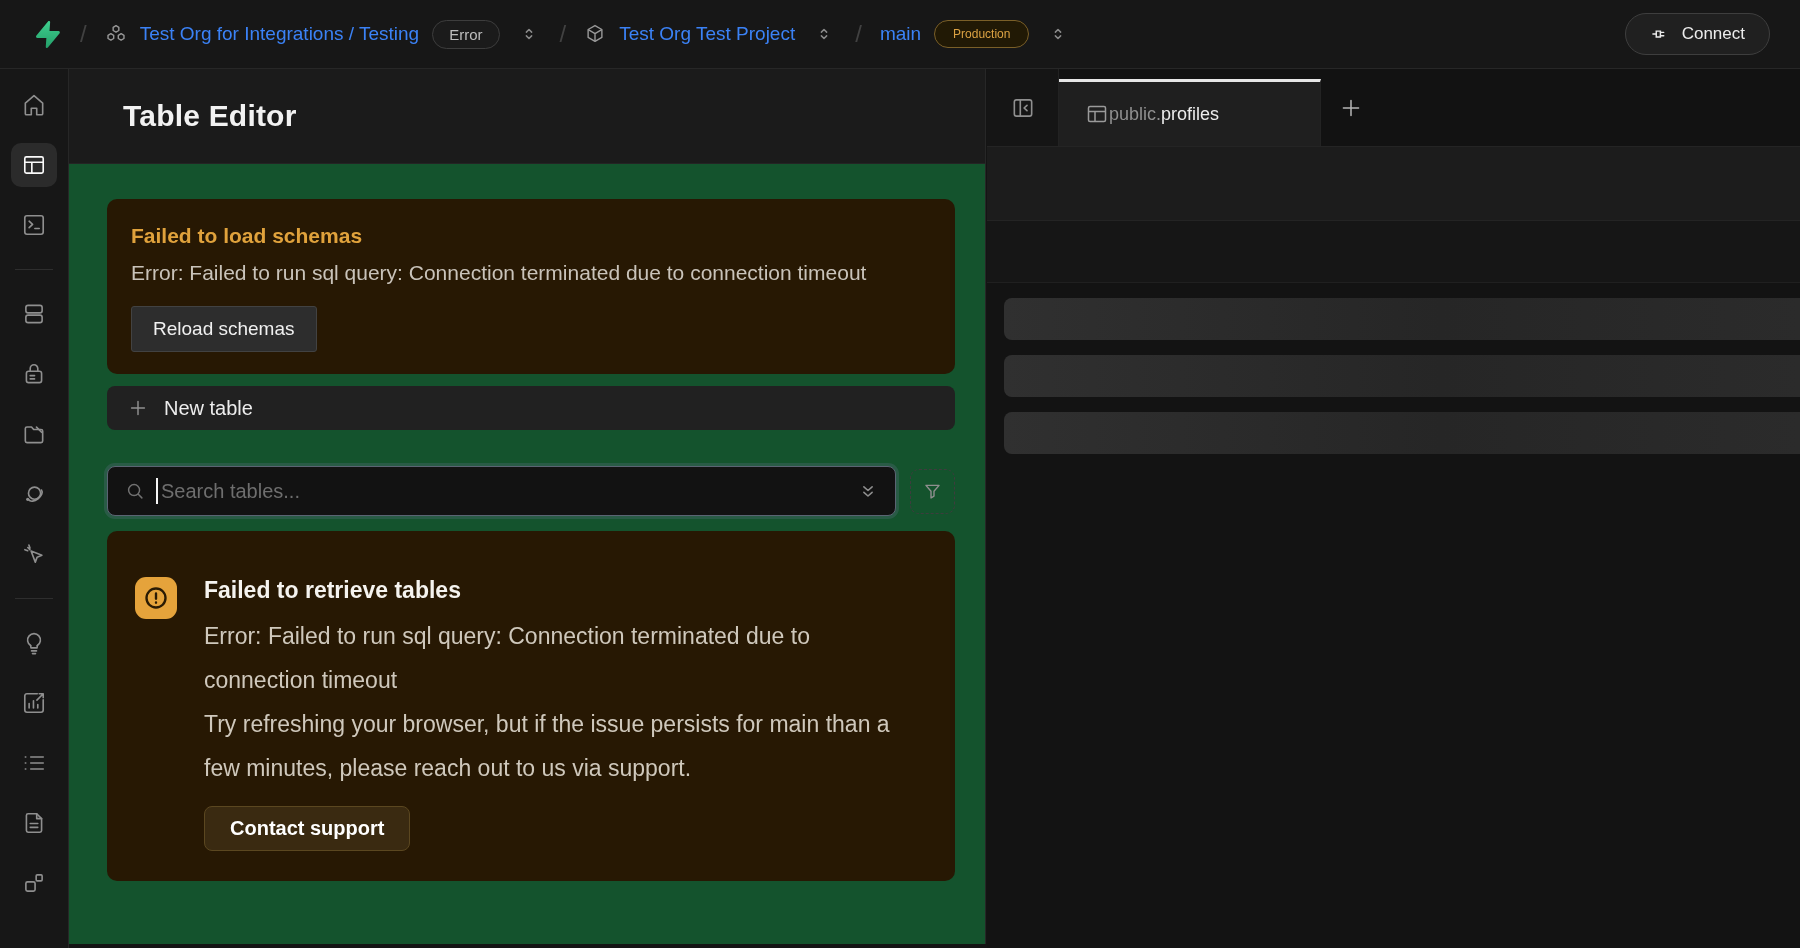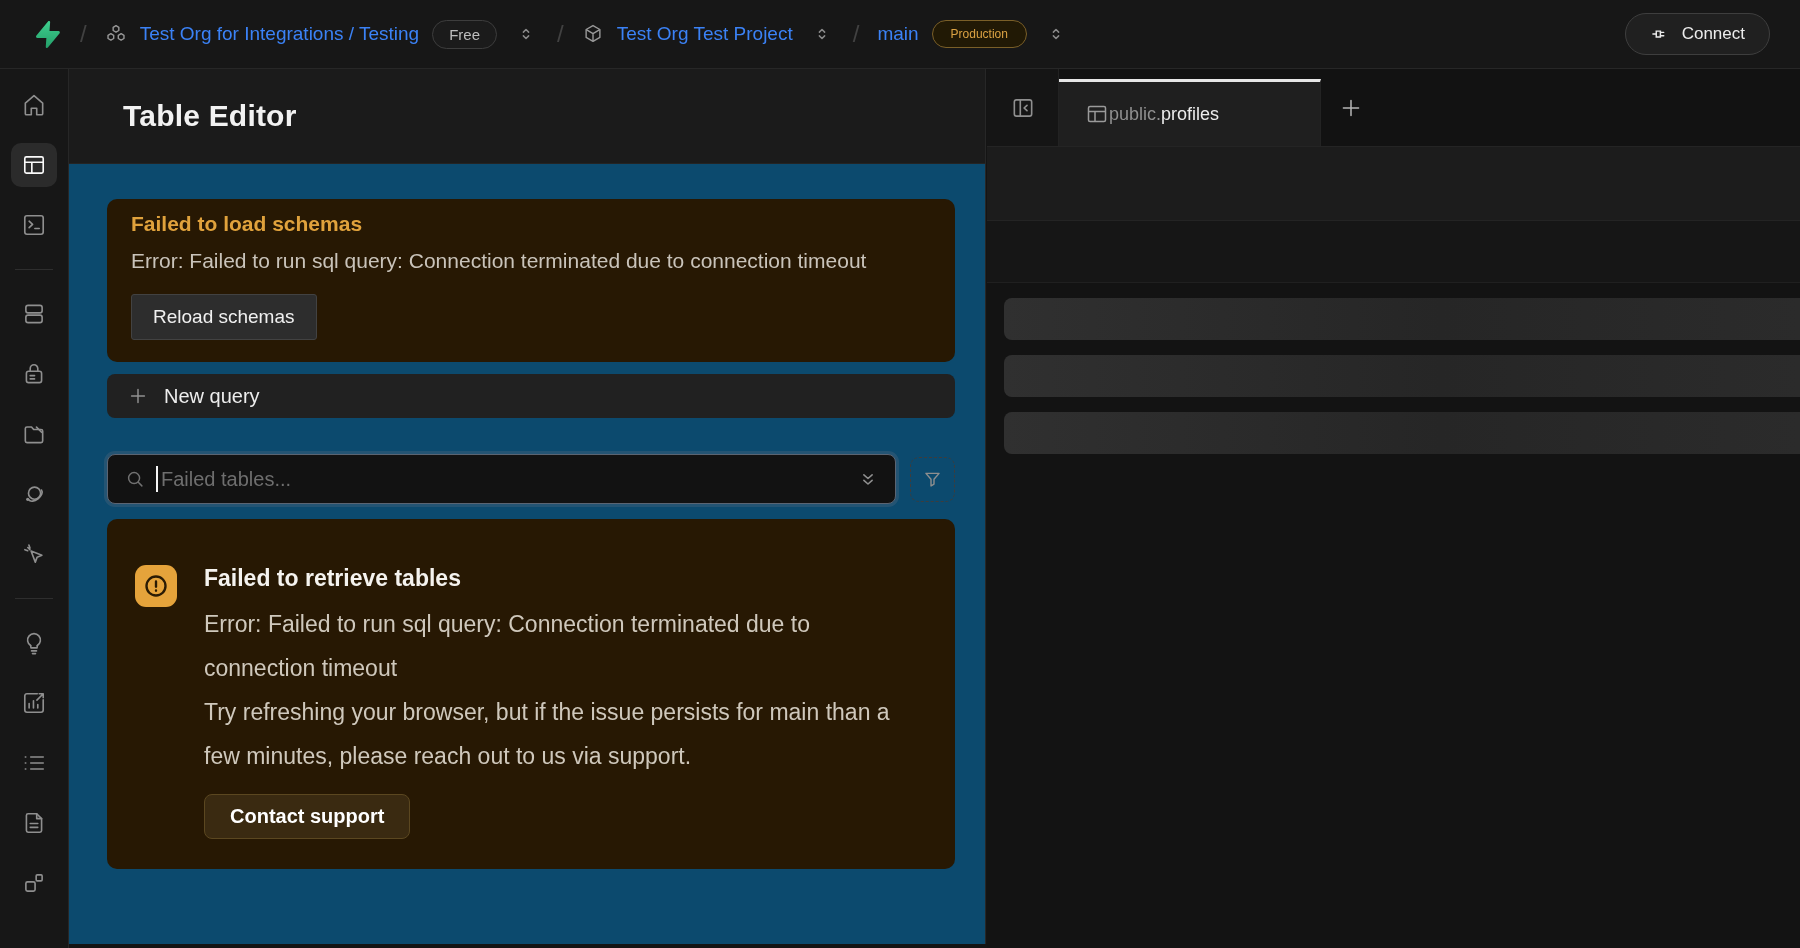--- a/index.html
+++ b/index.html
@@ -27,28 +27,28 @@
   .rail { position:absolute; left:0; top:69px; bottom:0; width:69px; background:#171717;
           border-right:1px solid #272727; display:flex; flex-direction:column;
           align-items:center; padding-top:14px; }
   .rail-item { width:46px; height:44px; margin-bottom:16px; border-radius:10px;
                display:flex; align-items:center; justify-content:center; color:#8f8f8f; cursor:pointer; }
   .rail-item.active { background:#2b2b2b; color:#fafafa; }
   .rail-div { width:38px; height:1px; background:#2e2e2e; margin:6px 0 22px 0; }
 
   
   .left-panel { position:absolute; left:69px; top:69px; width:917px; bottom:4px;
-                background:#0c4a6e; border-right:1px solid #272727; }
+                background:#14532d; border-right:1px solid #272727; }
   .lp-head { height:95px; background:#1b1b1b; border-bottom:1px solid #242424;
              display:flex; align-items:center; padding-left:54px; }
   .lp-title { font-size:30px; font-weight:600; color:#f2f2f2; letter-spacing:.2px; }
   .lp-body { padding:35px 30px 0 38px; }
 
   .warn-box { background:#271803; border-radius:10px; }
-  .box1 { padding:13px 24px 22px 24px; }
+  .box1 { padding:25px 24px 22px 24px; }
   .box1-title { color:#e0a23c; font-size:21px; font-weight:700; margin-bottom:13px; }
   .box1-msg { color:#c9c3ba; font-size:21px; }
   .ghost-btn { display:inline-block; margin-top:21px; background:#2d2d2d; border:1px solid #424242;
                border-radius:3px; padding:11px 21px; font-size:19px; font-weight:500;
                color:#f0f0f0; cursor:pointer; }
 
   .new-table { margin-top:12px; height:44px; background:#212121; border-radius:8px;
                display:flex; align-items:center; padding-left:20px; gap:15px; cursor:pointer; }
   .new-table .plus { color:#909090; display:flex; }
   .new-table-label { font-size:20px; color:#ededed; }
@@ -112,21 +112,21 @@
   </div>
   <span class="crumb-sep">/</span>
 
   <div class="crumb">
     <span class="crumb-icon">
       <svg width="22" height="22" viewBox="0 0 24 24" fill="none" stroke="currentColor" stroke-width="1.5" stroke-linejoin="round">
         <path d="M12 2.9l3.1 1.8v3.5L12 10l-3.1-1.8V4.7zM6.4 11.6l3.1 1.8v3.5l-3.1 1.8-3.1-1.8v-3.5zM17.6 11.6l3.1 1.8v3.5l-3.1 1.8-3.1-1.8v-3.5z"></path>
       </svg>
     </span>
     <span class="crumb-label">Test Org for Integrations / Testing</span>
-    <span class="pill">Free</span>
+    <span class="pill">Error</span>
   </div>
   <span class="updown">
     <svg width="18" height="18" viewBox="0 0 24 24" fill="none" stroke="currentColor" stroke-width="2" stroke-linecap="round" stroke-linejoin="round">
       <path d="M8.5 9.5 12 6l3.5 3.5M8.5 14.5 12 18l3.5-3.5"></path>
       </svg>
   </span>
   <span class="crumb-sep">/</span>
 
   <div class="crumb">
     <span class="crumb-icon">
@@ -290,33 +290,33 @@
       <div class="box1-msg">Error: Failed to run sql query: Connection terminated due to connection timeout</div>
       <button class="ghost-btn">Reload schemas</button>
     </div>
 
     <div class="new-table">
       <span class="plus">
         <svg width="22" height="22" viewBox="0 0 24 24" fill="none" stroke="currentColor" stroke-width="1.6" stroke-linecap="round">
           <path d="M12 5v14M5 12h14"></path>
           </svg>
       </span>
-      <span class="new-table-label">New query</span>
+      <span class="new-table-label">New table</span>
     </div>
 
     <div class="search-row">
       <div class="search-box">
         <span class="mag">
           <svg width="22" height="22" viewBox="0 0 24 24" fill="none" stroke="currentColor" stroke-width="1.6" stroke-linecap="round">
             <circle cx="11" cy="11" r="6"></circle>
               <path d="M15.6 15.6 19.5 19.5"></path>
             </svg>
         </span>
         <span class="caret"></span>
-        <span class="placeholder">Failed tables...</span>
+        <span class="placeholder">Search tables...</span>
         <span class="dblchev">
           <svg width="22" height="22" viewBox="0 0 24 24" fill="none" stroke="currentColor" stroke-width="1.7" stroke-linecap="round" stroke-linejoin="round">
             <path d="M7.5 7.5l4.5 4 4.5-4M7.5 13.5l4.5 4 4.5-4"></path>
             </svg>
         </span>
       </div>
       <button class="filter-btn">
         <span style="display:flex">
           <svg width="21" height="21" viewBox="0 0 24 24" fill="none" stroke="currentColor" stroke-width="1.6" stroke-linejoin="round">
             <path d="M4.5 5h15l-5.8 6.8v5.4l-3.4 2.2v-7.6z"></path>

